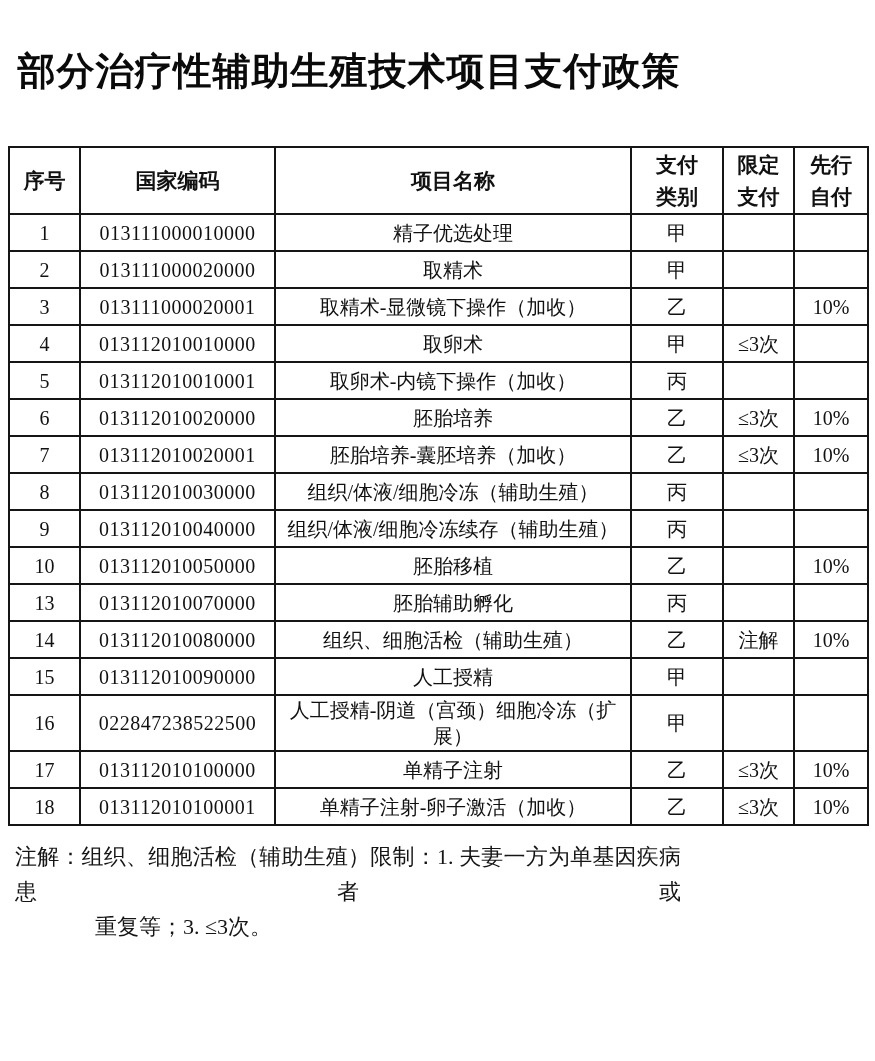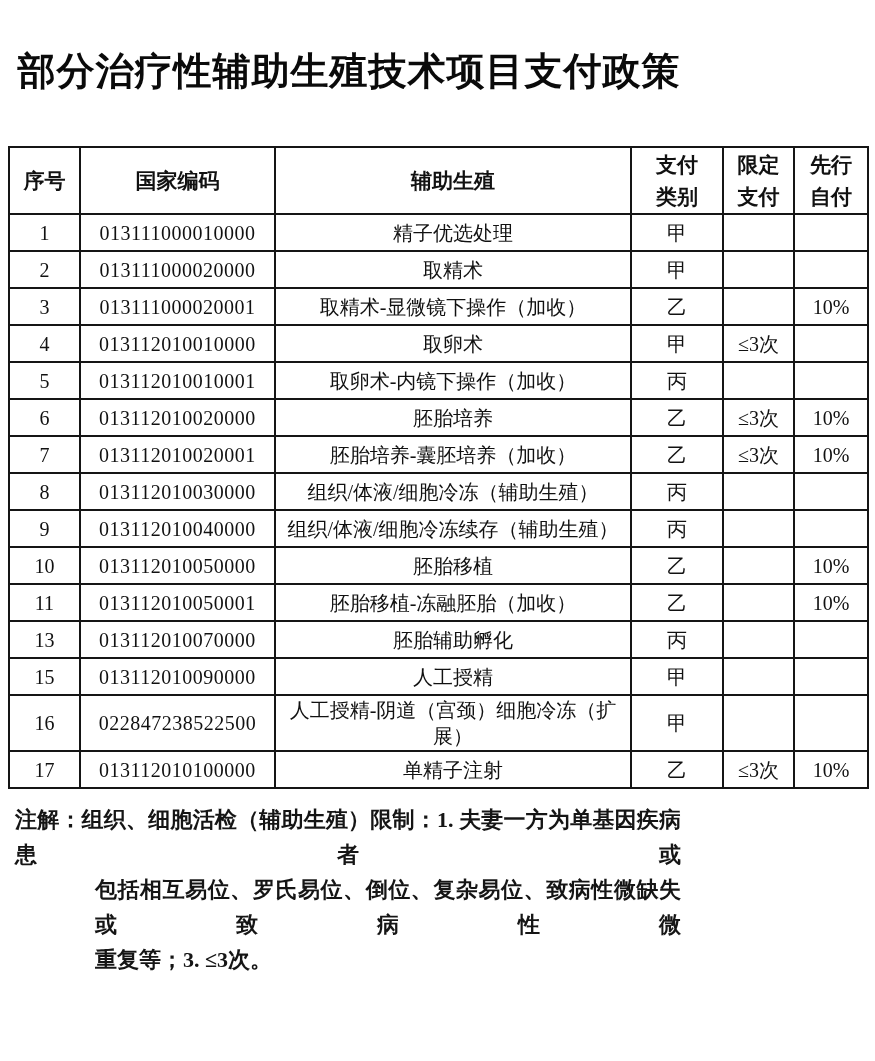--- a/index.html
+++ b/index.html
@@ -63,21 +63,20 @@
   .footnote {
     margin: 13px 17px 0 15px;
     font-size: 22px;
     line-height: 35px;
     color: #151515;
   }
   .footnote .fn-line {
     margin-left: 80px;
     text-align: justify;
     text-align-last: justify;
-    font-weight: bold;
   }
   .footnote .fn-line:first-of-type {
     margin-left: 0;
   }
   .footnote .fn-line:last-of-type {
     text-align: left;
     text-align-last: left;
   }
 </style>
 </head>
@@ -96,21 +95,21 @@
       <col style="width:71px">
       <col style="width:74px">
     </colgroup>
     <thead>
       <tr>
 
           <th>序号</th>
 
           <th>国家编码</th>
 
-          <th>辅助生殖</th>
+          <th>项目名称</th>
 
           <th>支付
 类别</th>
 
           <th>限定
 支付</th>
 
           <th>先行
 自付</th>
         </tr>
@@ -200,39 +199,39 @@
 
         <tr>
           <td class="cell-seq">10</td>
           <td class="cell-code">013112010050000</td>
           <td class="cell-name">胚胎移植</td>
           <td class="cell-class">乙</td>
           <td class="cell-limit"></td>
           <td class="cell-copay">10%</td>
         </tr>
 
-        <tr>
-          <td class="cell-seq">11</td>
-          <td class="cell-code">013112010050001</td>
-          <td class="cell-name">胚胎移植-冻融胚胎（加收）</td>
-          <td class="cell-class">乙</td>
-          <td class="cell-limit"></td>
-          <td class="cell-copay">10%</td>
-        </tr>
 
 
         <tr>
           <td class="cell-seq">13</td>
           <td class="cell-code">013112010070000</td>
           <td class="cell-name">胚胎辅助孵化</td>
           <td class="cell-class">丙</td>
           <td class="cell-limit"></td>
           <td class="cell-copay"></td>
         </tr>
 
+        <tr>
+          <td class="cell-seq">14</td>
+          <td class="cell-code">013112010080000</td>
+          <td class="cell-name">组织、细胞活检（辅助生殖）</td>
+          <td class="cell-class">乙</td>
+          <td class="cell-limit">注解</td>
+          <td class="cell-copay">10%</td>
+        </tr>
 
         <tr>
           <td class="cell-seq">15</td>
           <td class="cell-code">013112010090000</td>
           <td class="cell-name">人工授精</td>
           <td class="cell-class">甲</td>
           <td class="cell-limit"></td>
           <td class="cell-copay"></td>
         </tr>
 
@@ -247,27 +246,34 @@
 
         <tr>
           <td class="cell-seq">17</td>
           <td class="cell-code">013112010100000</td>
           <td class="cell-name">单精子注射</td>
           <td class="cell-class">乙</td>
           <td class="cell-limit">≤3次</td>
           <td class="cell-copay">10%</td>
         </tr>
 
+        <tr>
+          <td class="cell-seq">18</td>
+          <td class="cell-code">013112010100001</td>
+          <td class="cell-name">单精子注射-卵子激活（加收）</td>
+          <td class="cell-class">乙</td>
+          <td class="cell-limit">≤3次</td>
+          <td class="cell-copay">10%</td>
+        </tr>
       </tbody>
   </table>
 
   <div class="footnote">
 
       <div class="fn-line">注解：组织、细胞活检（辅助生殖）限制：1. 夫妻一方为单基因疾病患者或</div>
 
 
 
-      <div class="fn-line">包括相互易位、罗氏易位、倒位、复杂易位、致病性微缺失或致病性微</div>
 
       <div class="fn-line">重复等；3. ≤3次。</div>
     </div>
 
 </div>
 
 </body></html>

